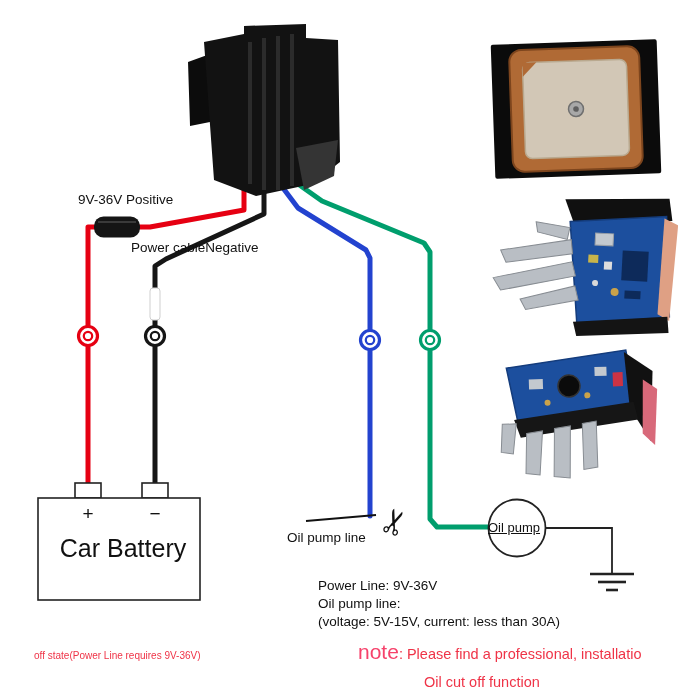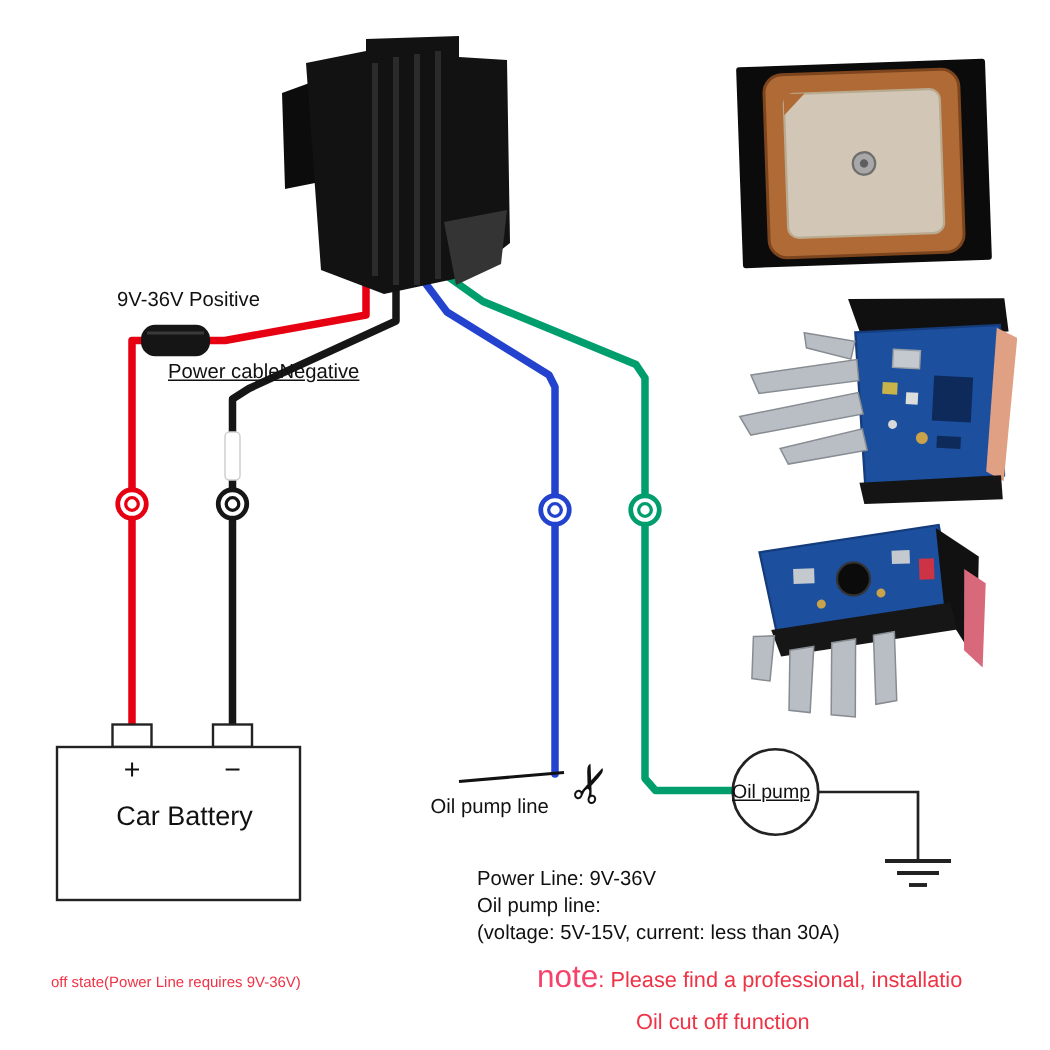--- a/index.html
+++ b/index.html
@@ -3,21 +3,21 @@
 <meta charset="utf-8">
 <style>
   html,body{margin:0;padding:0;background:#ffffff;}
   .canvas{
     position:relative;width:700px;height:700px;background:#ffffff;
     overflow:hidden;font-family:"Liberation Sans",sans-serif;color:#111;
   }
   .art{position:absolute;left:0;top:0;}
   .label{position:absolute;font-size:13.5px;color:#111;white-space:nowrap;}
   .battery-title{position:absolute;left:38px;top:534px;width:170px;text-align:center;
-    font-size:18px;color:#111;}
+    font-size:25px;color:#111;}
   .battery-sign{position:absolute;font-size:19px;width:24px;text-align:center;color:#111;}
   .pump-label{position:absolute;left:488px;top:520px;width:58px;
     font-size:13px;color:#111;text-decoration:underline;}
   .specs{position:absolute;left:318px;top:577px;font-size:13.5px;line-height:18px;color:#111;}
   .specs div{white-space:nowrap;}
   .off-state{position:absolute;left:34px;top:650px;font-size:10px;color:#ef3347;white-space:nowrap;}
   .note-line{position:absolute;left:358px;top:640px;display:flex;align-items:baseline;
     white-space:nowrap;color:#ef3347;text-align:right;}
   .note-word{font-size:21px;color:#f6426b;}
   .note-rest{font-size:14.5px;color:#ef3347;}
@@ -143,21 +143,21 @@
           <polygon points="48,88 64,86 60,130 46,128"></polygon>
           <polygon points="76,84 92,82 90,134 74,132"></polygon>
           <polygon points="104,80 118,78 118,124 104,126"></polygon>
           <polygon points="24,78 38,78 34,108 22,106"></polygon>
         </g>
       </g>
     </svg>
   </div>
 
   <div class="label" style="left:78px;top:192px;">9V-36V Positive</div>
-  <div class="label" style="left:112px;top:240px;text-decoration:underline;">Power cableNegative</div>
+  <div class="label" style="left:131px;top:240px;">Power cableNegative</div>
   <div class="label" style="left:287px;top:530px;">Oil pump line</div>
 
   <div class="scissors">✂</div>
 
   <div class="battery-sign" style="left:76px;top:503px;">+</div>
   <div class="battery-sign" style="left:143px;top:503px;">−</div>
   <div class="battery-title">Car Battery</div>
 
   <div class="pump-label">Oil pump</div>
 

